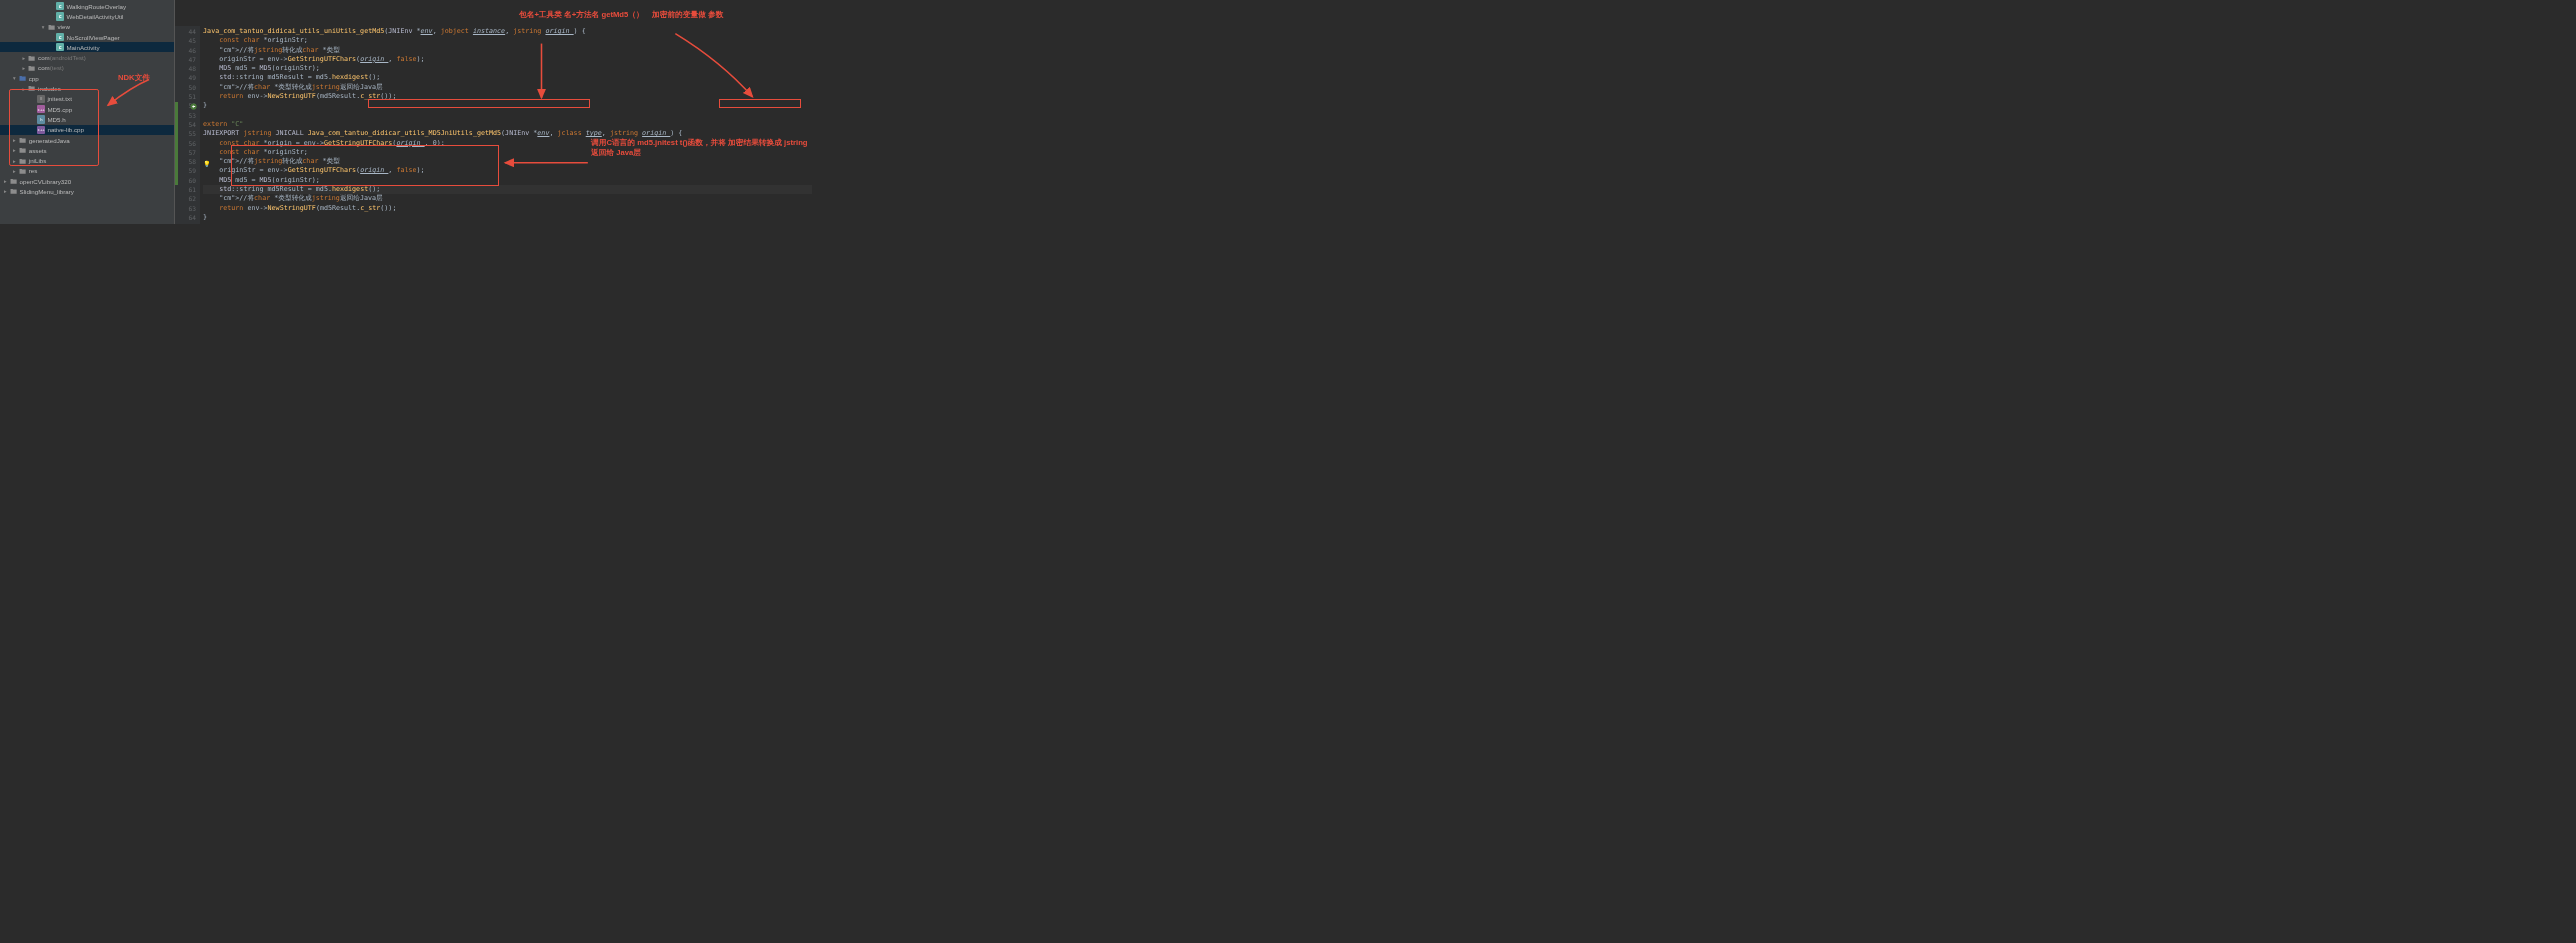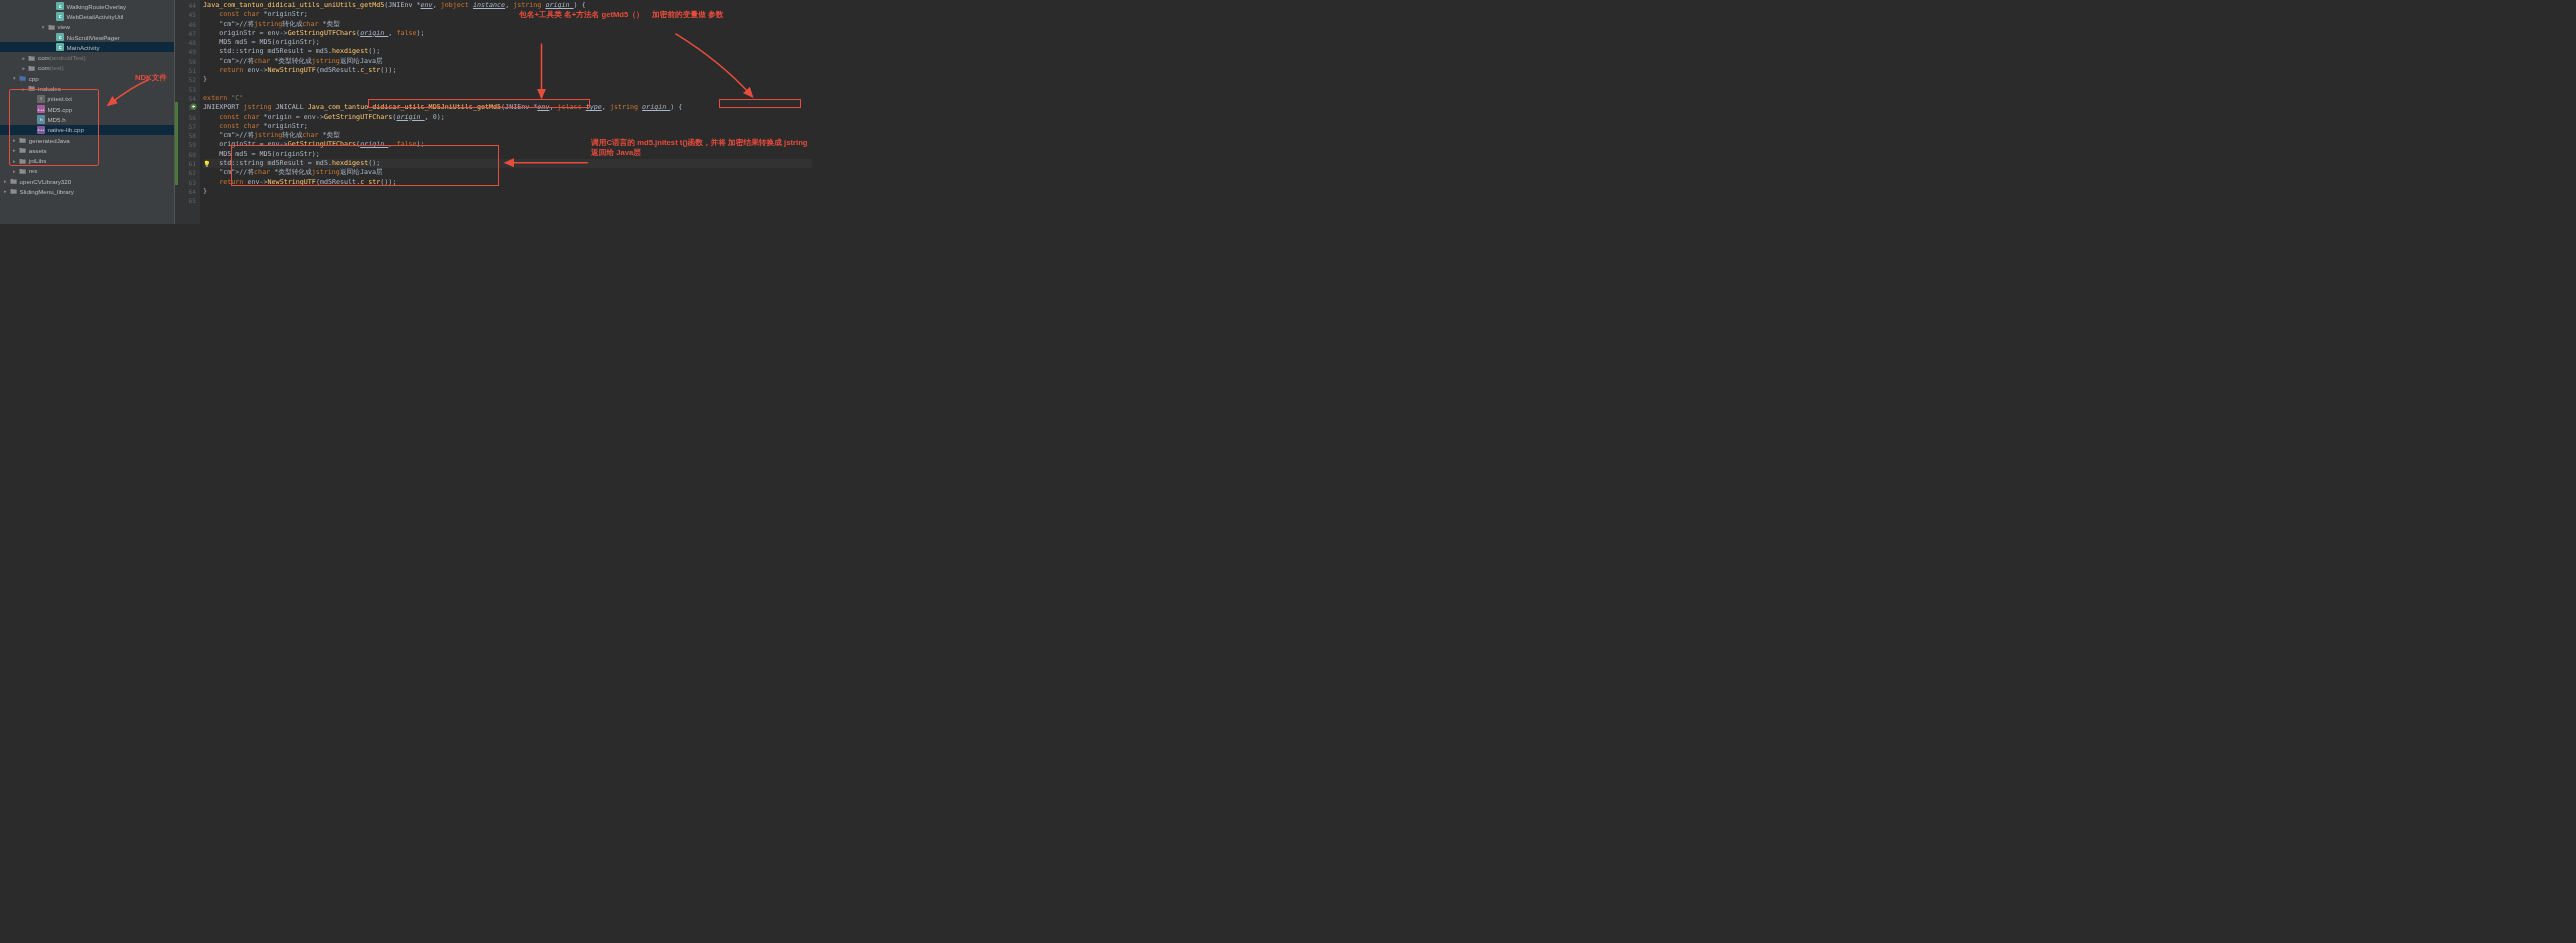--- a/index.html
+++ b/index.html
@@ -11,21 +11,21 @@
 .arrow { width:6.2px; text-align:center; color:#888; font-size:5.2px; margin-right:1px; }
 .ico { width:8.2px; height:8.2px; margin-right:2.1px; display:inline-flex; align-items:center; justify-content:center; font-size:5.2px; border-radius:1px; }
 .ico-c { background:#61b0a8; color:#fff; font-weight:bold; }
 .ico-fo { color:#8c8c8c; }
 .ico-fob { color:#4a6ea9; }
 .ico-txt { background:#666; color:#ddd; font-size:4.1px; }
 .ico-cpp { background:#a15d9c; color:#fff; font-size:4.1px; }
 .ico-cpp2 { background:#7d5a9c; color:#fff; font-size:4.1px; }
 .ico-h { background:#5d8ca1; color:#fff; font-size:4.1px; }
 .dim { color:#787878; }
-.editor { flex:1; display:flex; background:#2b2b2b; position:relative; }
+.editor { flex:1; display:flex; background:#2b2b2b; position:relative;margin-top:26px; }
 .gutter { width:25px; background:#313335; text-align:right; padding-right:4.1px; color:#606366; font-size:6.2px; line-height:9.3px; padding-top:1px; }
 .gutter div { height:9.3px; }
 .code { flex:1; padding-left:3.1px; font-size:6.7px; line-height:9.3px; padding-top:1px; white-space:pre; }
 .code div { height:9.3px; }
 .kw { color:#cc7832; }
 .str { color:#6a8759; }
 .fn { color:#ffc66d; }
 .ty { color:#b9bcd1; }
 .param { color:#a9b7c6; font-style:italic; text-decoration:underline; }
 .redbox1 { position:absolute; left:9.3px; top:89px; width:90px; height:77px; border:1px solid #e74c3c; pointer-events:none; border-radius:2.1px; z-index:5; }
@@ -220,21 +220,21 @@
 <div class="redbox4"></div>
 
 <div class="green-line" style="top:102px;height:83px"></div>
 <div class="bulb" style="top:160px">💡</div>
 
 <svg class="arrow-svg" style="left:190px;top:103px;width:7.2px;height:7.2px" viewBox="0 0 14 14" width="7.2" height="7.2">
     <circle cx="7" cy="7" r="6" fill="#4a7a3a"></circle>
     <path d="M4 7 L7 4 L7 6 L10 6 L10 8 L7 8 L7 10 Z" fill="#fff"></path>
   </svg>
 
-<div class="anno" style="left:135px;top:73px">NDK文件</div>
+<div class="anno" style="left:118px;top:73px">NDK文件</div>
 <div class="anno" style="left:519px;top:10.3px;"><span>包名+工具类
 名+方法名
 getMd5（）</span></div>
 <div class="anno" style="left:652px;top:10.3px;"><span>加密前的变量做
 参数</span></div>
 <div class="anno" style="left:591px;top:138px;"><span>调用C语言的
 md5.jnitest
 t()函数，并将
 加密结果转换成
 jstring返回给

